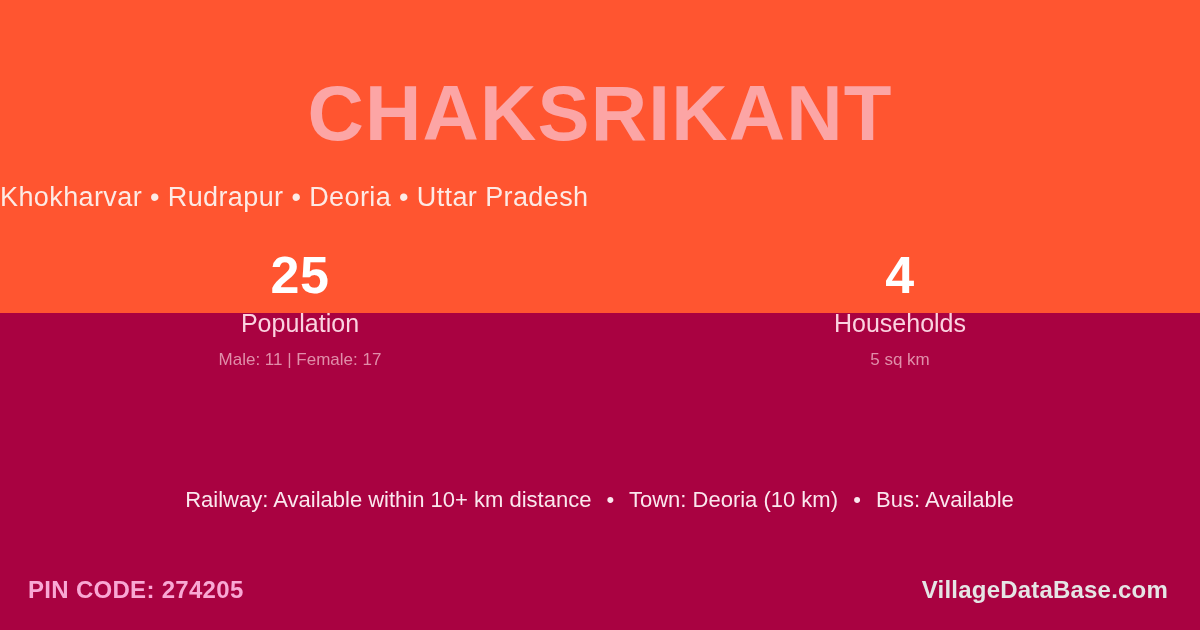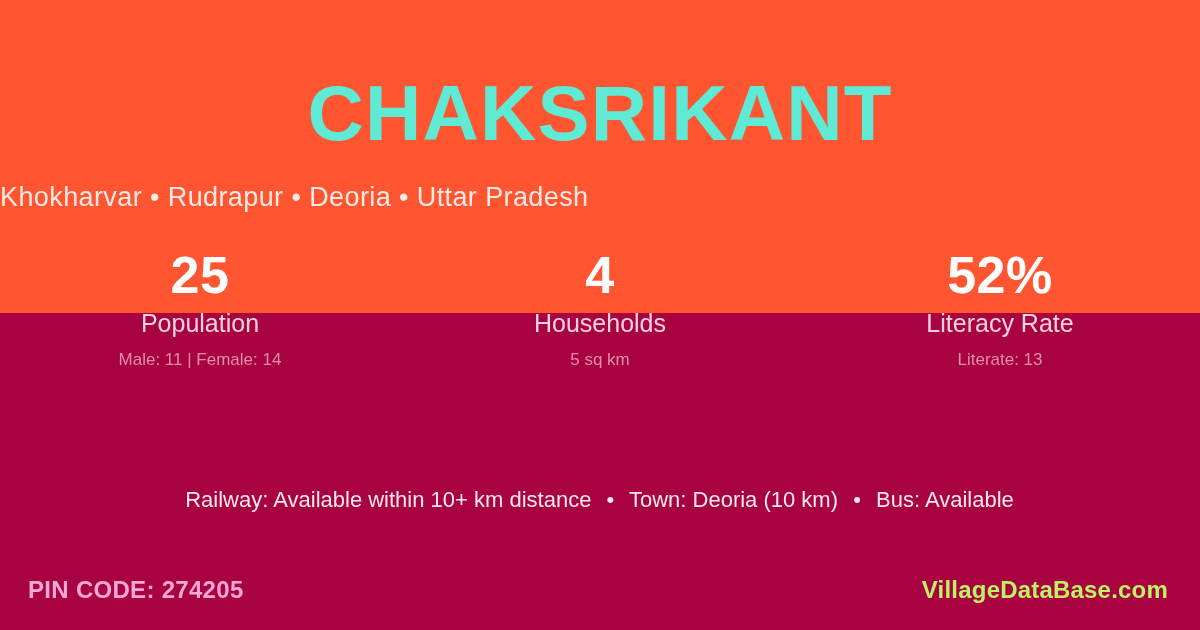--- a/index.html
+++ b/index.html
@@ -29,21 +29,21 @@
     height: 313px;
     background: #ff5530;
   }
   
   .village-title {
     position: absolute;
     left: 0;
     top: 74px;
     width: 1200px;
     text-align: center;
-    color: #5eead4;
+    color: #fca5a5;
     font-size: 78px;
     font-weight: bold;
     letter-spacing: 1.2px;
     line-height: 1;
     white-space: nowrap;
   }
   
   .village-breadcrumb {
     position: absolute;
     left: 0;
@@ -123,21 +123,21 @@
     color: #f9a8d4;
     font-size: 24px;
     font-weight: bold;
     letter-spacing: 0.3px;
     line-height: 32px;
   }
   .site-watermark {
     position: absolute;
     right: 32px;
     top: 14px;
-    color: #bef264;
+    color: #e5e5e5;
     font-size: 24px;
     font-weight: bold;
     letter-spacing: 0.2px;
     line-height: 32px;
   }
 </style>
 </head>
 <body>
 
 <div class="card">
@@ -146,34 +146,29 @@
 
   <div class="village-title">CHAKSRIKANT</div>
 
   <div class="village-breadcrumb">Khokharvar  •  Rudrapur  •  Deoria  •  Uttar Pradesh</div>
 
   <div class="stats-row">
 
     <div class="stat">
       <div class="stat-value">25</div>
       <div class="stat-label">Population</div>
-      <div class="stat-sub">Male: 11 | Female: 14</div>
+      <div class="stat-sub">Male: 11 | Female: 17</div>
     </div>
 
     <div class="stat">
       <div class="stat-value">4</div>
       <div class="stat-label">Households</div>
       <div class="stat-sub">5 sq km</div>
     </div>
 
-    <div class="stat">
-      <div class="stat-value">52%</div>
-      <div class="stat-label">Literacy Rate</div>
-      <div class="stat-sub">Literate: 13</div>
-    </div>
 
   </div>
 
   <div class="amenities">
     <span>Railway: Available within 10+ km distance</span>
     <span class="amenity-sep">•</span>
     <span>Town: Deoria (10 km)</span>
     <span class="amenity-sep">•</span>
     <span>Bus: Available</span>
   </div>

